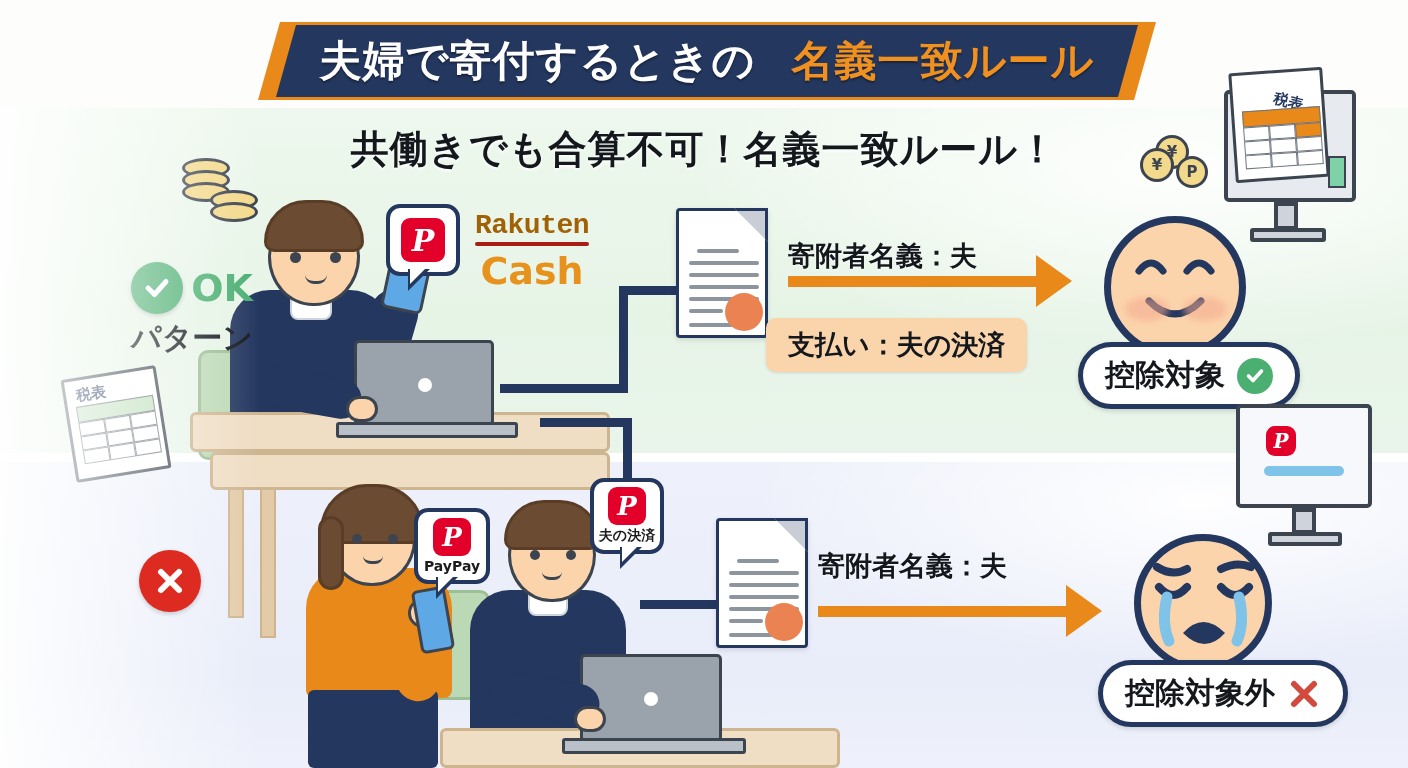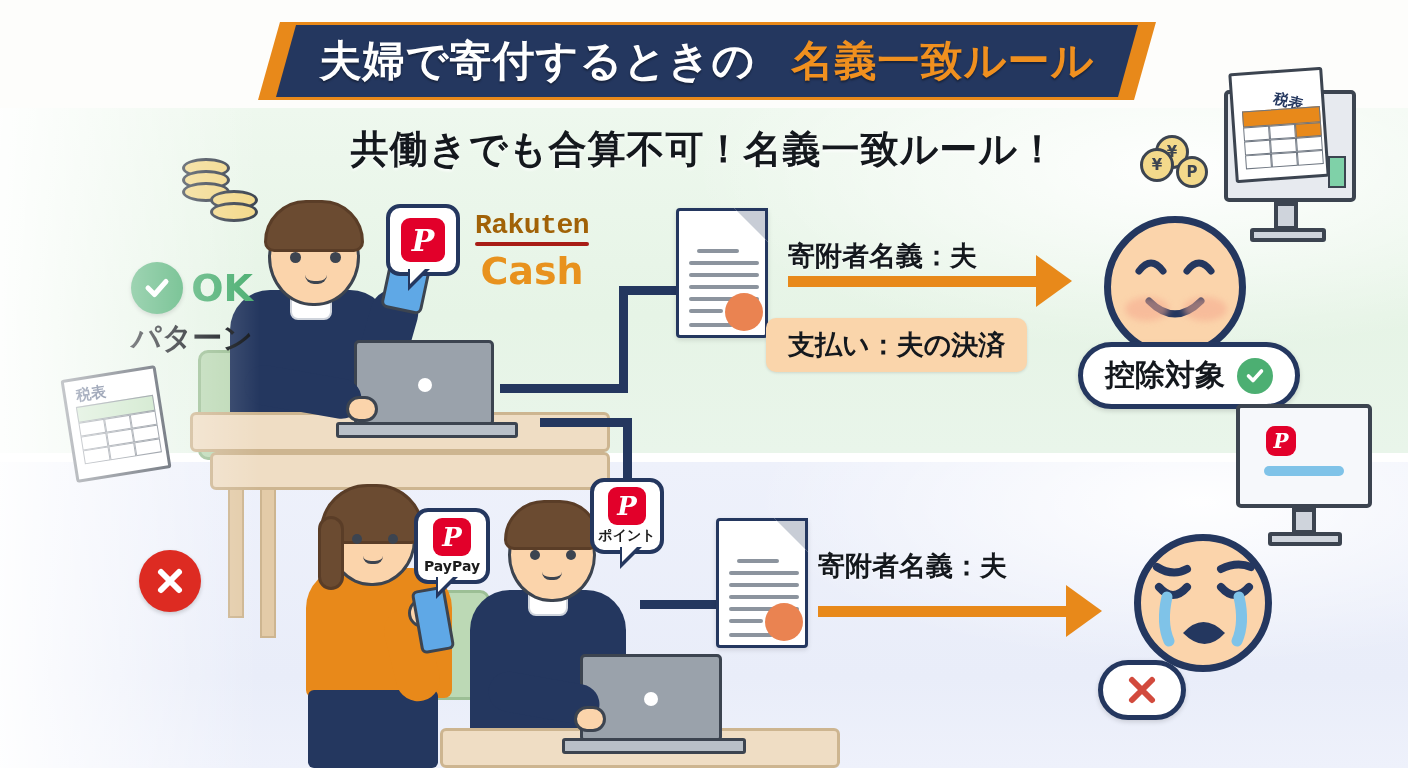--- a/index.html
+++ b/index.html
@@ -360,21 +360,21 @@
 
   <div class="bubble" style="left:414px;top:508px;width:76px;height:76px;">
     <div class="pp-logo" style="width:38px;height:38px;font-size:26px;">P</div>
     <div class="bubble-cap">PayPay</div>
     <div class="tail"></div>
     <div class="tail-in"></div>
   </div>
 
   <div class="bubble" style="left:590px;top:478px;width:74px;height:76px;">
     <div class="pp-logo" style="width:38px;height:38px;font-size:26px;">P</div>
-    <div class="bubble-cap">ポイント</div>
+    <div class="bubble-cap">夫の決済</div>
     <div class="tail" style="left:26px;"></div>
     <div class="tail-in" style="left:28px;"></div>
   </div>
 
   <div class="conn conn-h" style="left:500px;top:384px;width:128px;"></div>
   <div class="conn conn-v" style="left:619px;top:286px;height:104px;"></div>
   <div class="conn conn-h" style="left:619px;top:286px;width:60px;"></div>
 
   <div class="conn conn-h" style="left:540px;top:418px;width:92px;"></div>
   <div class="conn conn-v" style="left:623px;top:418px;height:64px;"></div>
@@ -445,20 +445,21 @@
   <div class="result-pill" style="left:1078px;top:336px;margin-top:6px;">
     <span>控除対象</span>
     <span style="width:36px;height:36px;border-radius:50%;background:#4caf72;display:flex;align-items:center;justify-content:center;">
       <svg width="22" height="22" viewBox="0 0 22 22" aria-hidden="true">
         <path d="M4.5 11 L9 15.5 L17.5 6" fill="none" stroke="#ffffff" stroke-width="3.6" stroke-linecap="round" stroke-linejoin="round"></path>
       </svg>
     </span>
   </div>
 
   <div class="result-pill" style="left:1098px;top:660px;">
+    <span>控除対象外</span>
     <span style="width:34px;height:34px;display:flex;align-items:center;justify-content:center;">
       <svg width="30" height="30" viewBox="0 0 30 30" aria-hidden="true">
         <path d="M5 5 L25 25 M25 5 L5 25" fill="none" stroke="#d24a3d" stroke-width="6" stroke-linecap="round"></path>
       </svg>
     </span>
   </div>
 
   <div style="position:absolute;left:1210px;top:70px;">
     <div class="monitor" style="left:14px;top:20px;width:132px;height:112px;"></div>
     <div style="position:absolute;left:118px;top:86px;width:18px;height:32px;background:#7fd1a8;border:2px solid #3c4450;"></div>

